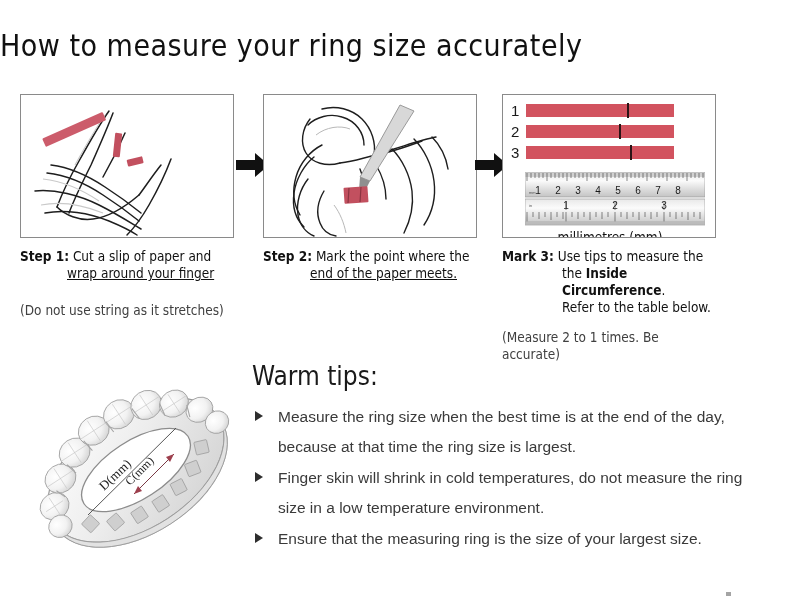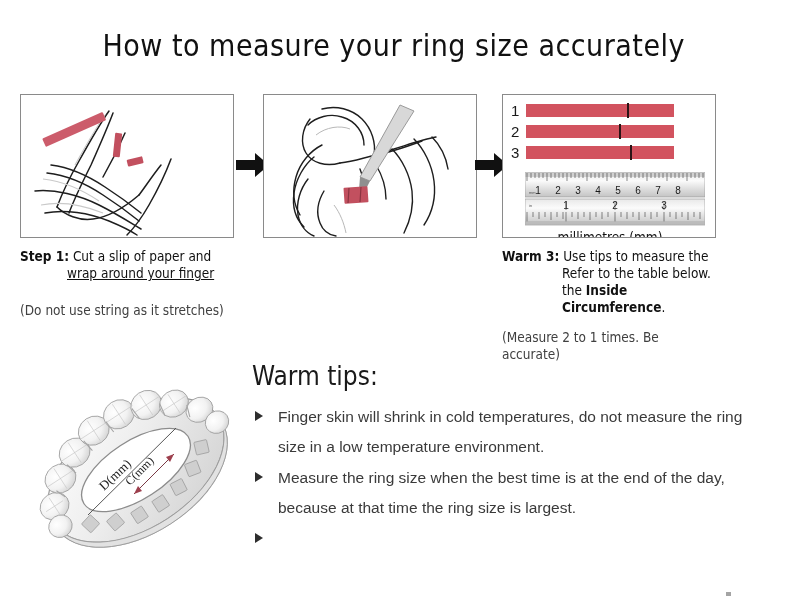--- a/index.html
+++ b/index.html
@@ -15,21 +15,21 @@
     font-family: "DejaVu Sans Condensed", "Liberation Sans Narrow", "Liberation Sans", sans-serif;
     color: #1a1a1a;
   }
 
   
   #page-title {
     position: absolute;
     left: 0;
     top: 28px;
     width: 685px;
-    text-align: right;
+    text-align: left;
     font-size: 30px;
     font-weight: 400;
     letter-spacing: 0.5px;
     font-family: "DejaVu Sans Condensed", "Liberation Sans Narrow", "Liberation Sans", sans-serif;
     color: #111111;
     white-space: nowrap;
   }
 
   
   #steps-row {
@@ -250,20 +250,25 @@
           <path d="M70 110 C76 118 80 128 82 138"></path>
         </g>
         <polygon points="136,10 150,16 106,86 96,82" fill="#d8d8d8" stroke="#9a9a9a" stroke-width="1"></polygon>
         <polygon points="96,82 106,86 100,98 95,95" fill="#8f8f8f"></polygon>
         <rect x="80" y="92" width="24" height="16" rx="1" transform="rotate(-4 92 100)" fill="#c2505f"></rect>
         <g stroke="#8c3441" stroke-width="1.2">
           <line x1="85" y1="93" x2="84" y2="108"></line>
           <line x1="97" y1="92" x2="96" y2="107"></line>
         </g>
       </svg>
+    </div>
+    <div class="cap">
+      <b>Step 2:</b>
+      <span>Mark the point where the</span>
+      <span class="ind">end of the paper meets.</span>
     </div>
   </div>
 
   <div class="arrow a2">
     <svg width="34" height="30" viewBox="0 0 34 30">
       <path d="M0 10 L19 10 L19 3 L33 15 L19 27 L19 20 L0 20 Z" fill="#111111"></path>
     </svg>
   </div>
 
   <div class="step-col c3">
@@ -405,24 +410,24 @@
               <line x1="175" y1="40" x2="175" y2="47"></line>
           </g>
           <rect x="0" y="49" width="180" height="4" fill="#b5b5b5" opacity="0.7"></rect>
         </svg>
       </div>
 
       <div class="mm-label">millimetres (mm)</div>
     </div>
 
     <div class="cap">
-      <b>Warm 3:</b>
+      <b>Mark 3:</b>
       <span>Use tips to measure the</span>
+      <span class="ind2"><span>the </span><b>Inside Circumference</b><span>.</span></span>
       <span class="ind2">Refer to the table below.</span>
-      <span class="ind2"><span>the </span><b>Inside Circumference</b><span>.</span></span>
     </div>
     <div class="note c3n">(Measure 2 to 1 times. Be accurate)</div>
   </div>
 </div>
 
 <div id="ring-figure">
   <svg width="220" height="225" viewBox="0 0 220 225">
     <defs>
       <linearGradient id="band" x1="0" y1="0" x2="1" y2="1">
         <stop offset="0%" stop-color="#ffffff"></stop>
@@ -495,24 +500,25 @@
       <text x="104" y="128" font-family="Liberation Serif, serif" font-size="12" fill="#1f1f1f" transform="rotate(-45 104 128)">C(mm)</text>
     </g>
   </svg>
 </div>
 
 <div id="tips">
   <div id="tips-heading">Warm tips:</div>
 
   <div class="tip">
     <span class="tri"></span>
-    <span>Finger skin will shrink in cold temperatures, do not measure the ring size in a low temperature environment.</span>
+    <span>Measure the ring size when the best time is at the end of the day, because at that time the ring size is largest.</span>
   </div>
   <div class="tip">
     <span class="tri"></span>
-    <span>Measure the ring size when the best time is at the end of the day, because at that time the ring size is largest.</span>
+    <span>Finger skin will shrink in cold temperatures, do not measure the ring size in a low temperature environment.</span>
   </div>
   <div class="tip">
     <span class="tri"></span>
+    <span>Ensure that the measuring ring is the size of your largest size.</span>
   </div>
 </div>
 
 <div id="corner-artifact"></div>
 
 </body></html>

